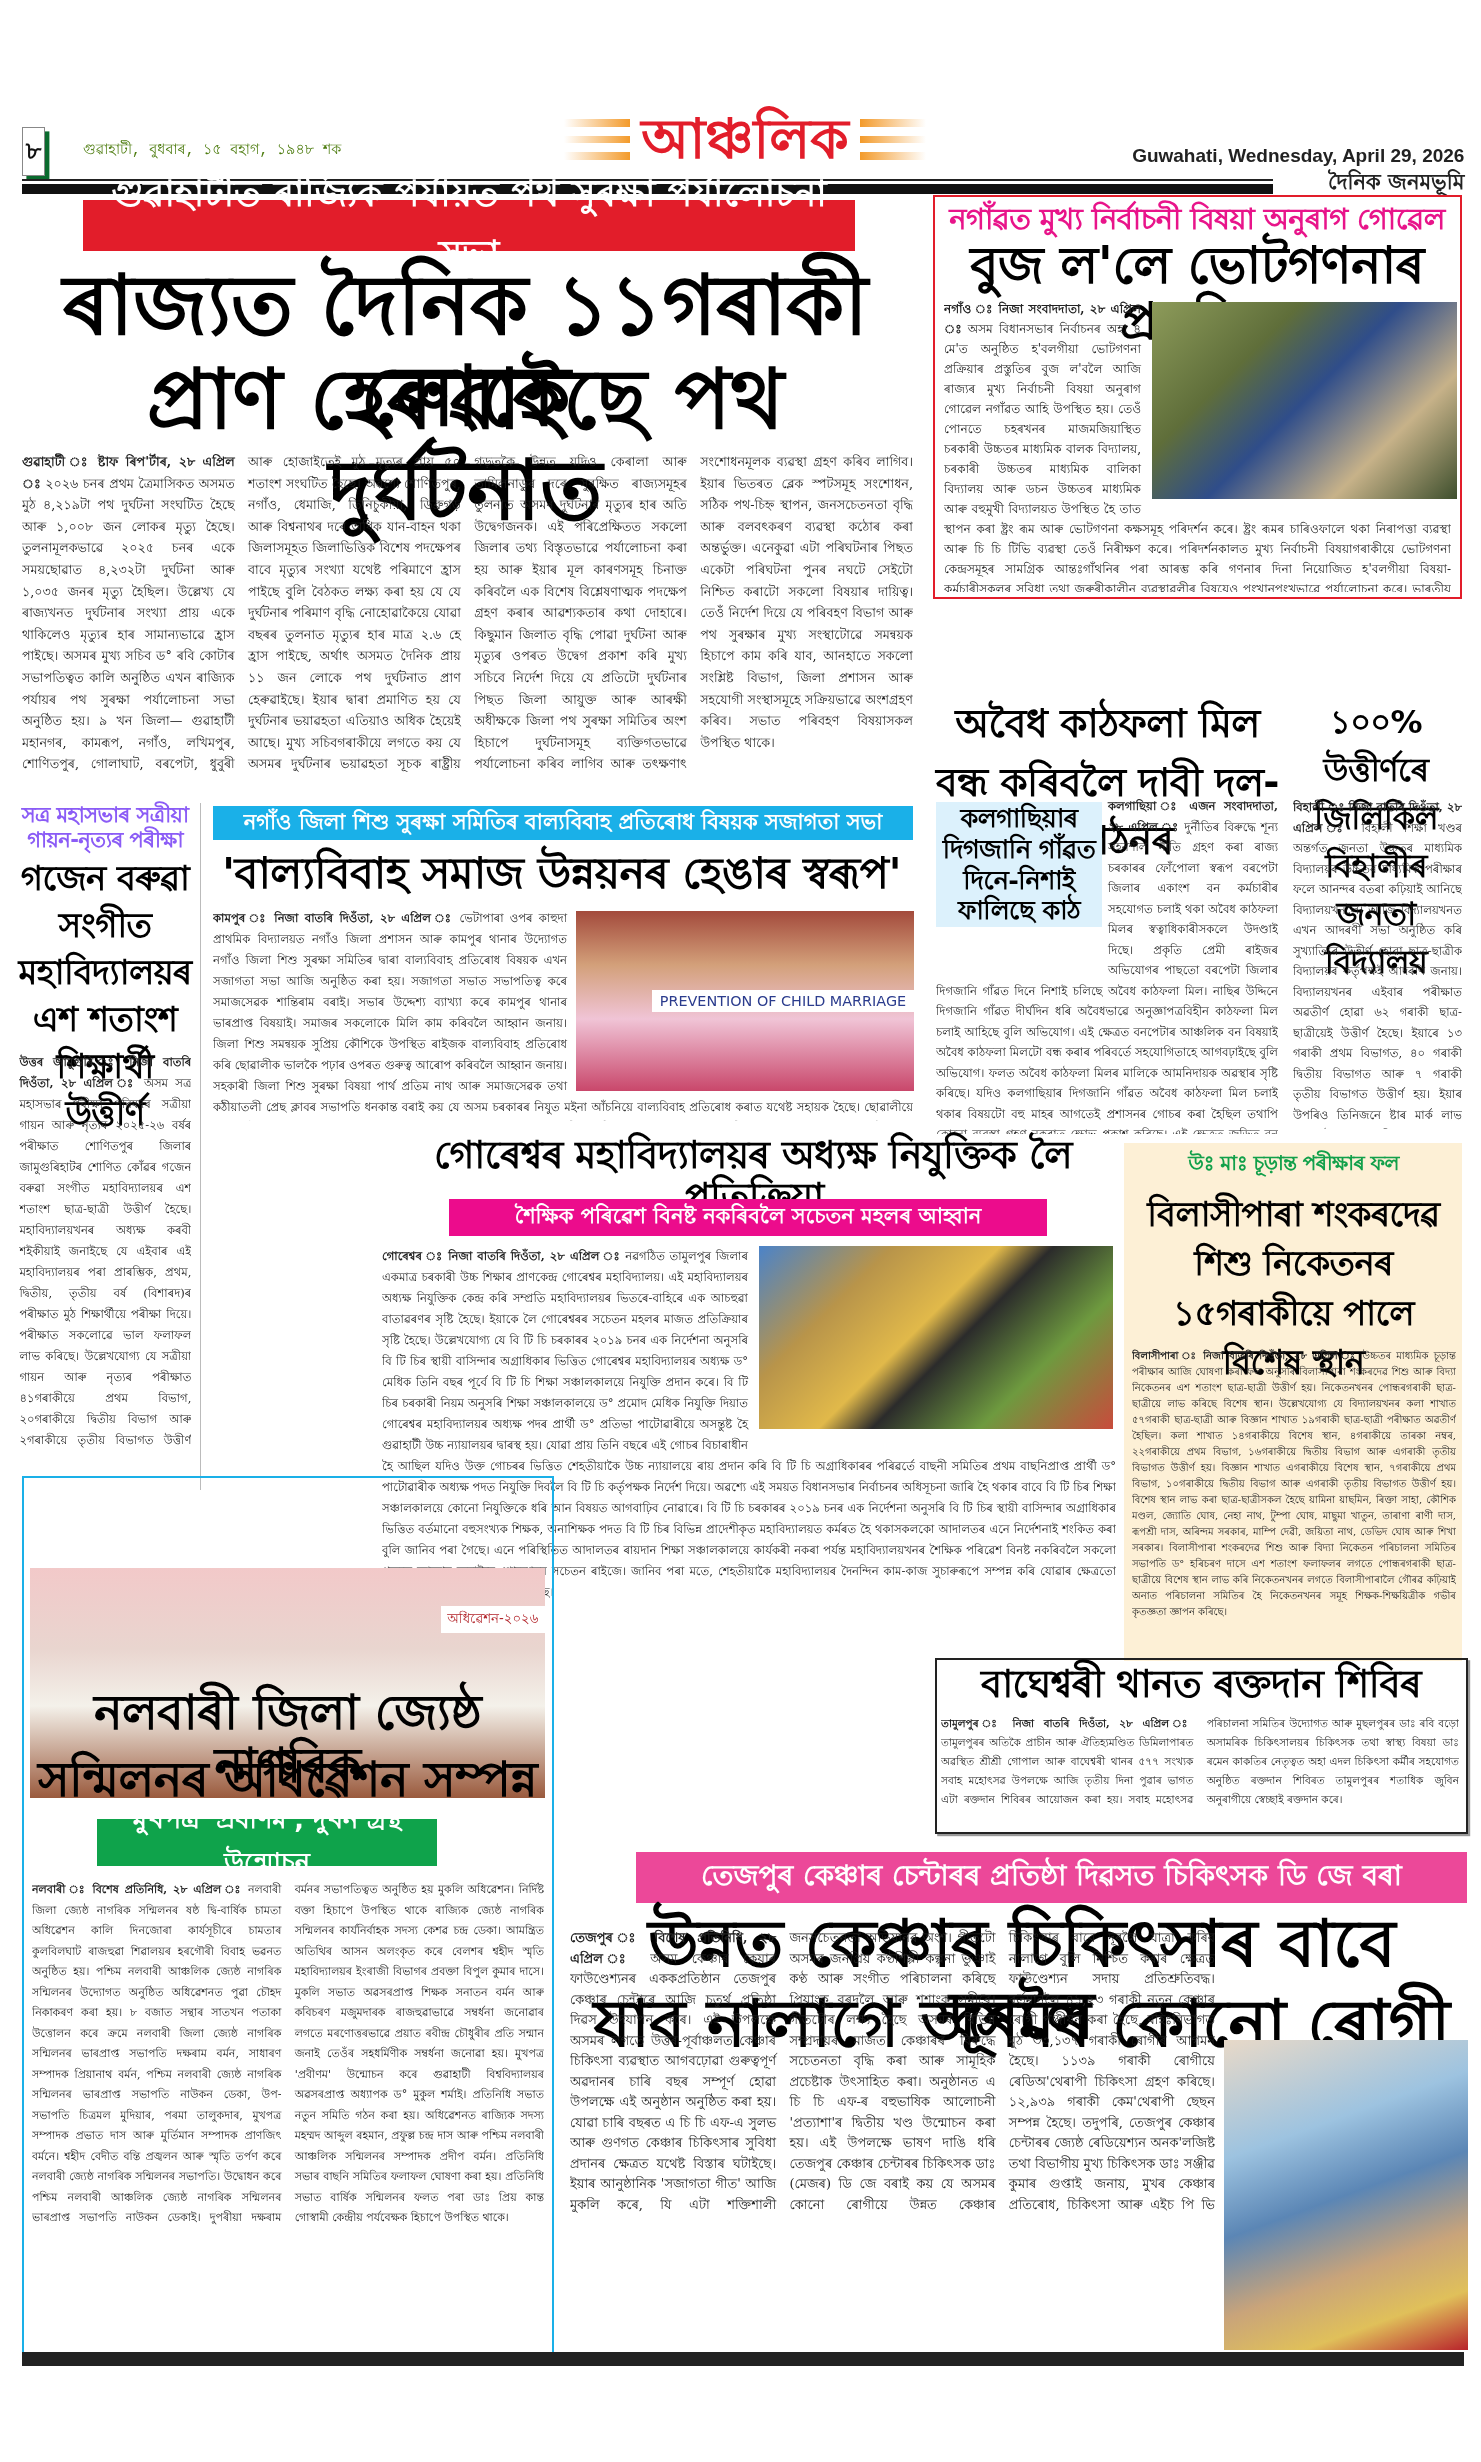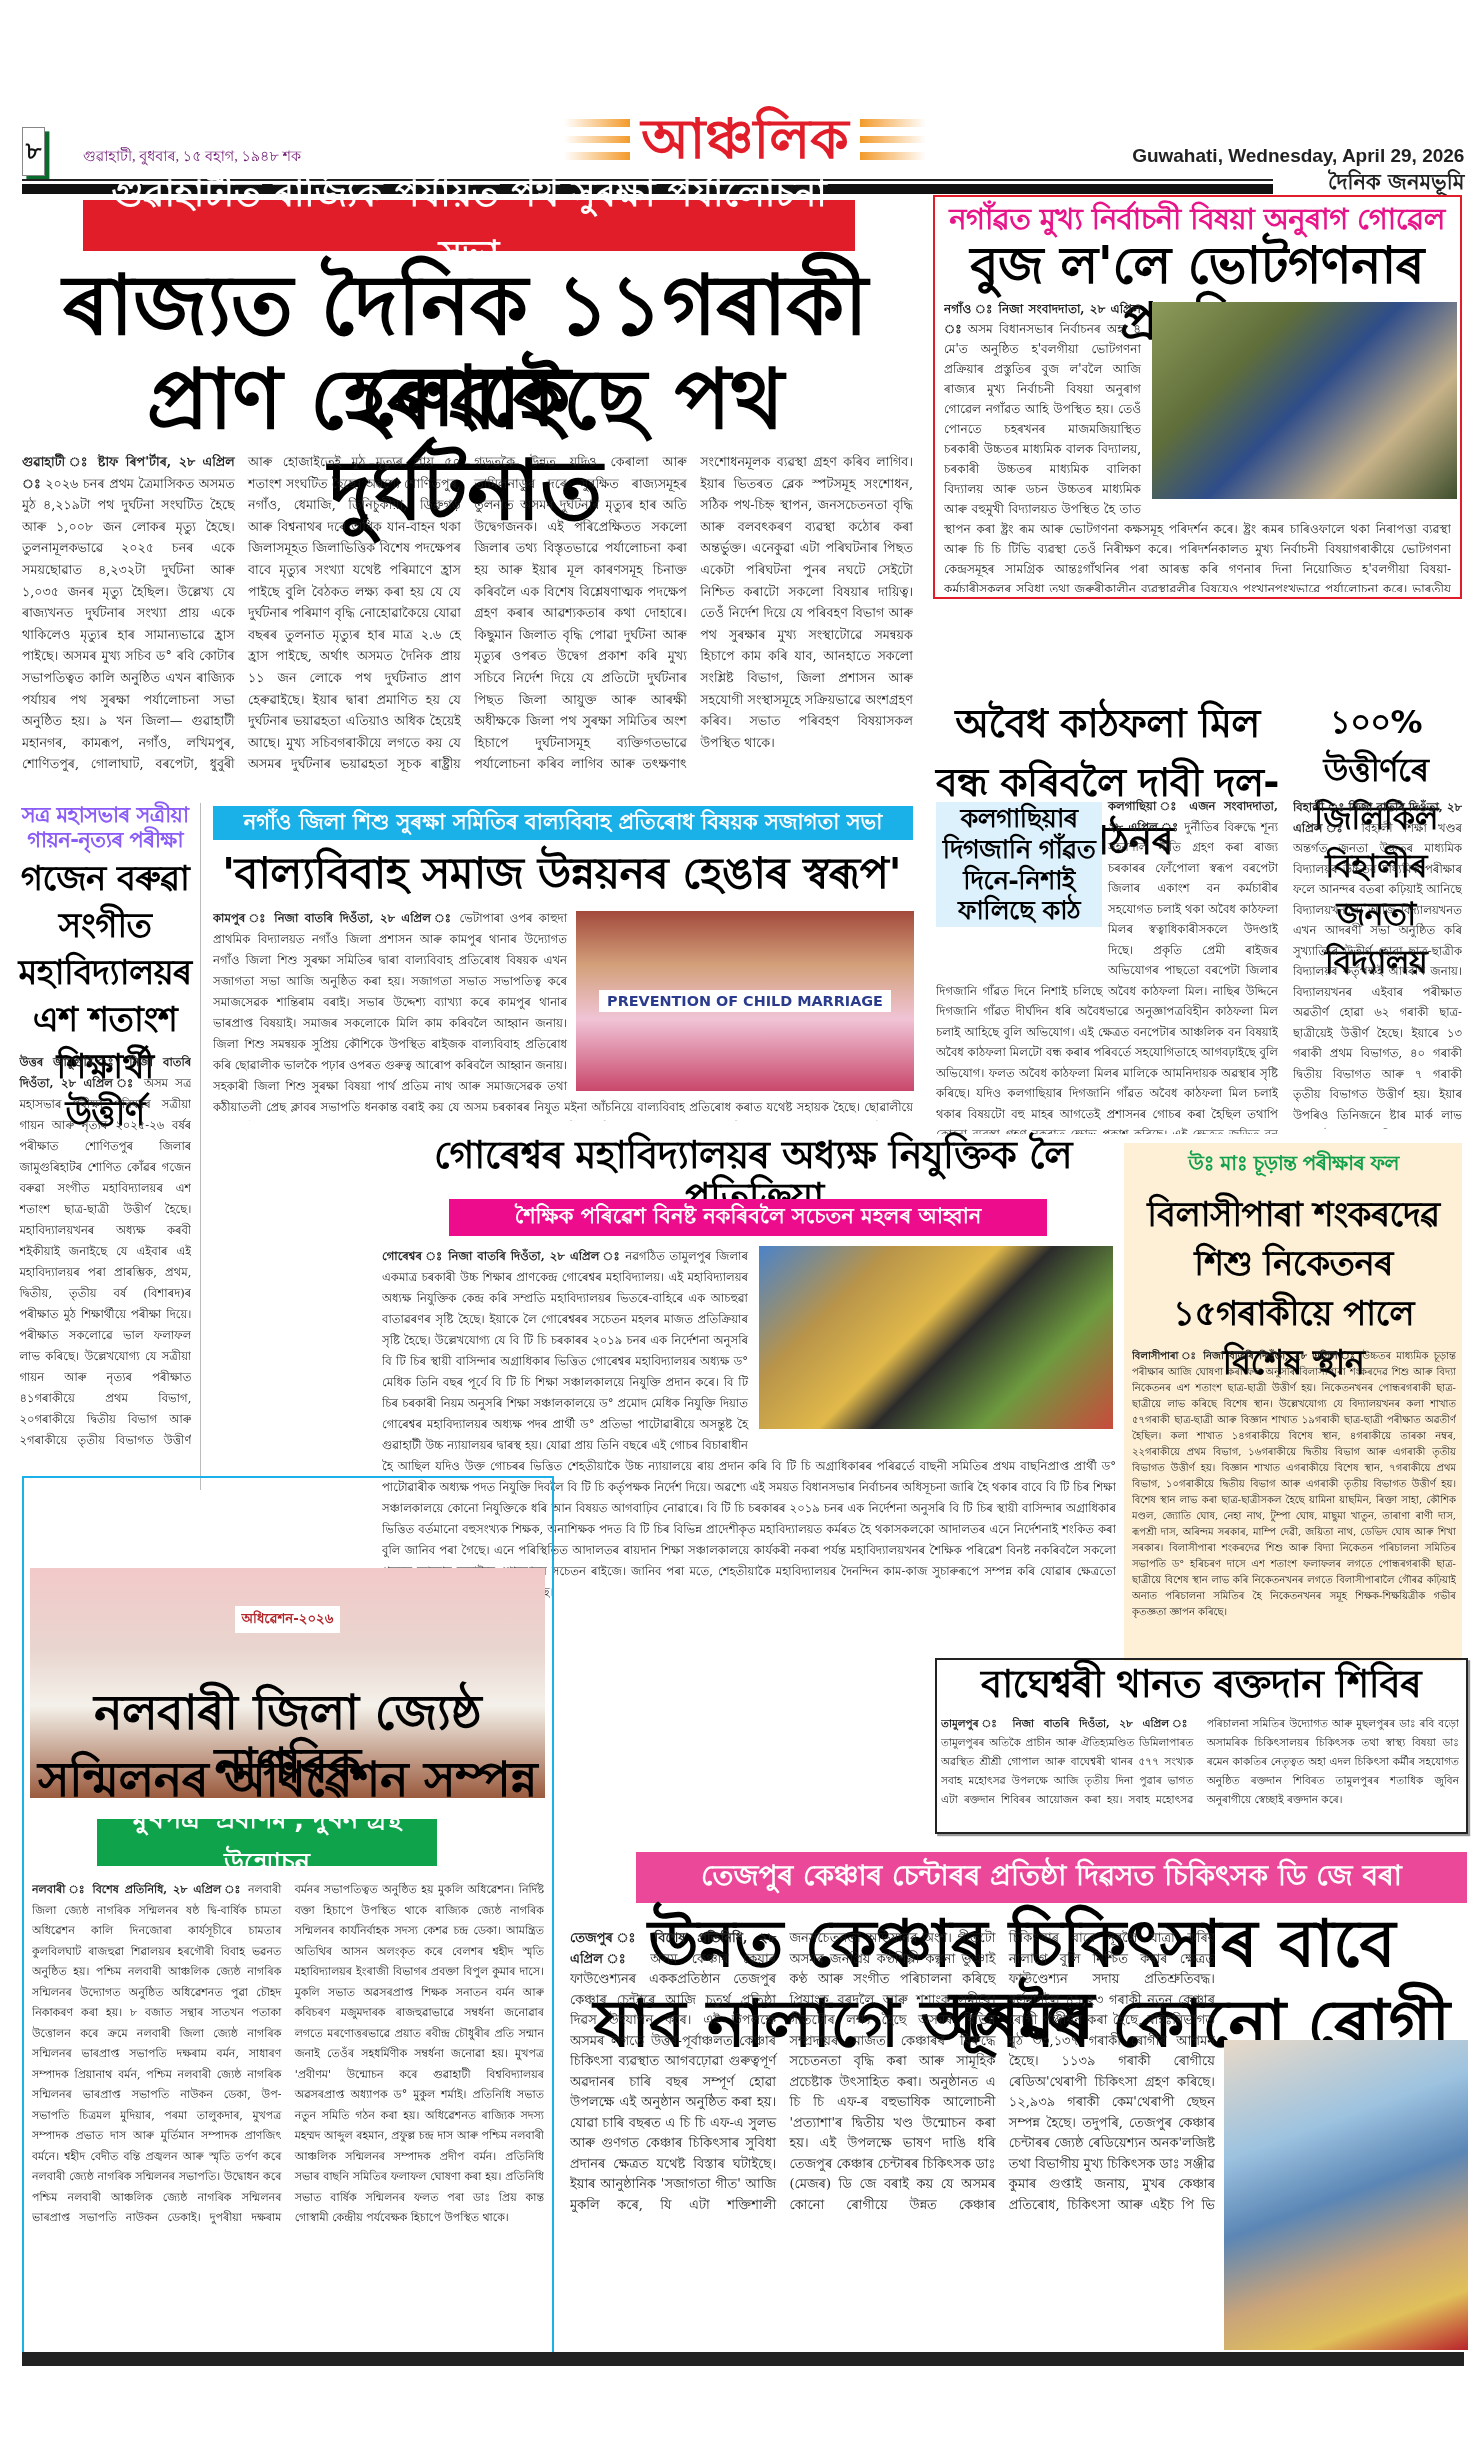--- a/index.html
+++ b/index.html
@@ -6,24 +6,24 @@
 html,body{width:1481px;height:2462px;background:#fff;overflow:hidden}
 body{font-family:"DejaVu Sans",sans-serif;color:#111;position:relative}
 .abs{position:absolute}
 .body{font-family:"DejaVu Serif",serif;font-size:12.7px;line-height:21.6px;text-align:justify;color:#222;overflow:hidden}
 .body b{font-weight:bold}
 .cols2{column-count:2;column-gap:13.3px}
 .cols3{column-count:3;column-gap:13.3px}
 .cols4{column-count:4;column-gap:13.3px}
 .hl{font-family:"DejaVu Sans",sans-serif;font-weight:bold;color:#000;text-align:center;line-height:1.1;letter-spacing:-0.6px}
 .kicker{font-family:"DejaVu Sans",sans-serif;font-weight:bold;color:#fff;text-align:center;display:flex;align-items:center;justify-content:center}
-.photo{overflow:hidden;display:flex;align-items:center;justify-content:center;color:rgba(255,255,255,.85);font-size:12px;font-weight:bold}
+.photo{overflow:hidden;display:flex;align-items:center;justify-content:flex-end;color:rgba(255,255,255,.85);font-size:12px;font-weight:normal}
 
 .pgnum{left:22px;top:127px;width:23px;height:49px;border:1.1px solid #888;background:#fff;font-size:24px;font-weight:bold;display:flex;align-items:center;justify-content:center;box-shadow:4.4px 4.4px 0 #0a6b2e}
-.dateline-as{left:83px;top:145px;font-size:14.4px;font-family:Liberation Serif, serif;color:#701a75}
+.dateline-as{left:83px;top:138px;font-size:14.4px;font-family:Liberation Mono, monospace;color:#4d7c0f}
 .logo{left:554px;top:109px;width:382px;height:61px;display:flex;align-items:center;justify-content:center}
 .logo .bars{width:66px;height:50px;display:flex;flex-direction:column;justify-content:space-around}
 .logo .bars span{display:block;height:7.8px;background:linear-gradient(90deg,#fff,#f39a2a)}
 .logo .bars.r span{background:linear-gradient(90deg,#f39a2a,#fff)}
 .logo .name{font-size:55px;font-weight:bold;color:#e21d2a;padding:0 11px;font-family:"DejaVu Sans",sans-serif;line-height:1}
 .date-en{right:16.6px;top:145px;font-size:19px;font-weight:bold;color:#222;font-family:"Liberation Sans Narrow","Liberation Sans",sans-serif}
 .sister{right:16.6px;top:166px;font-size:21px;font-weight:bold;color:#222}
 .rule1{left:22px;top:179px;width:1251px;height:2.2px;background:#222}
 .rule2{left:22px;top:184px;width:1251px;height:10px;background:#111}
 .bottomrule{left:22px;top:2352px;width:1442px;height:14.4px;background:#222}

